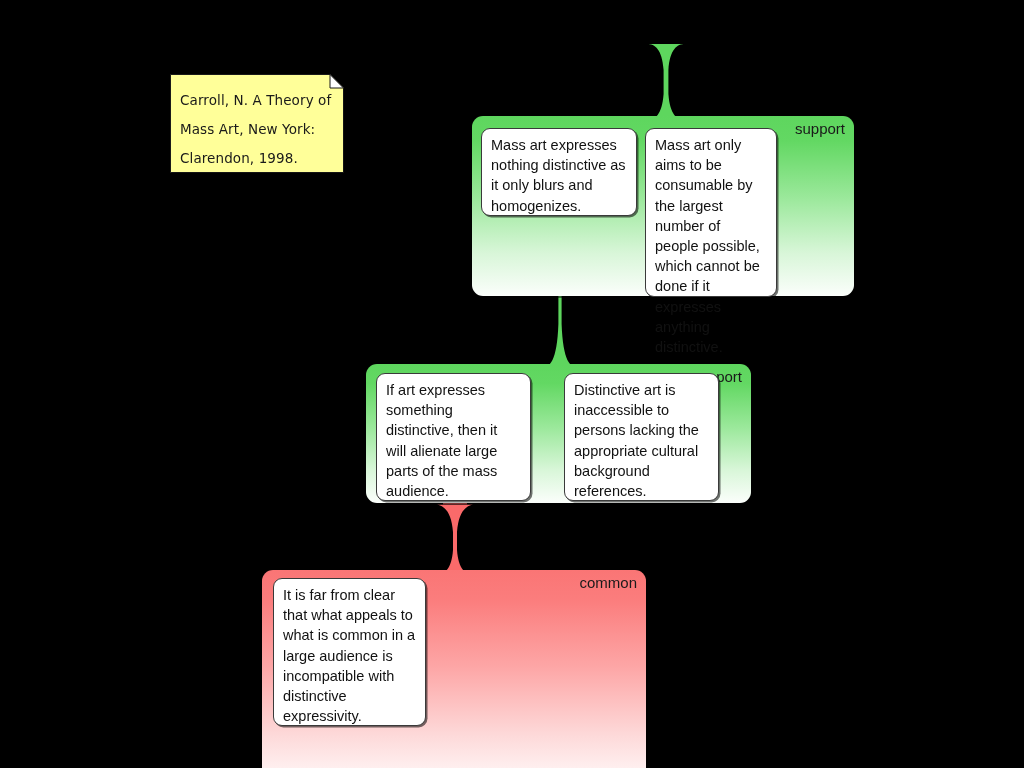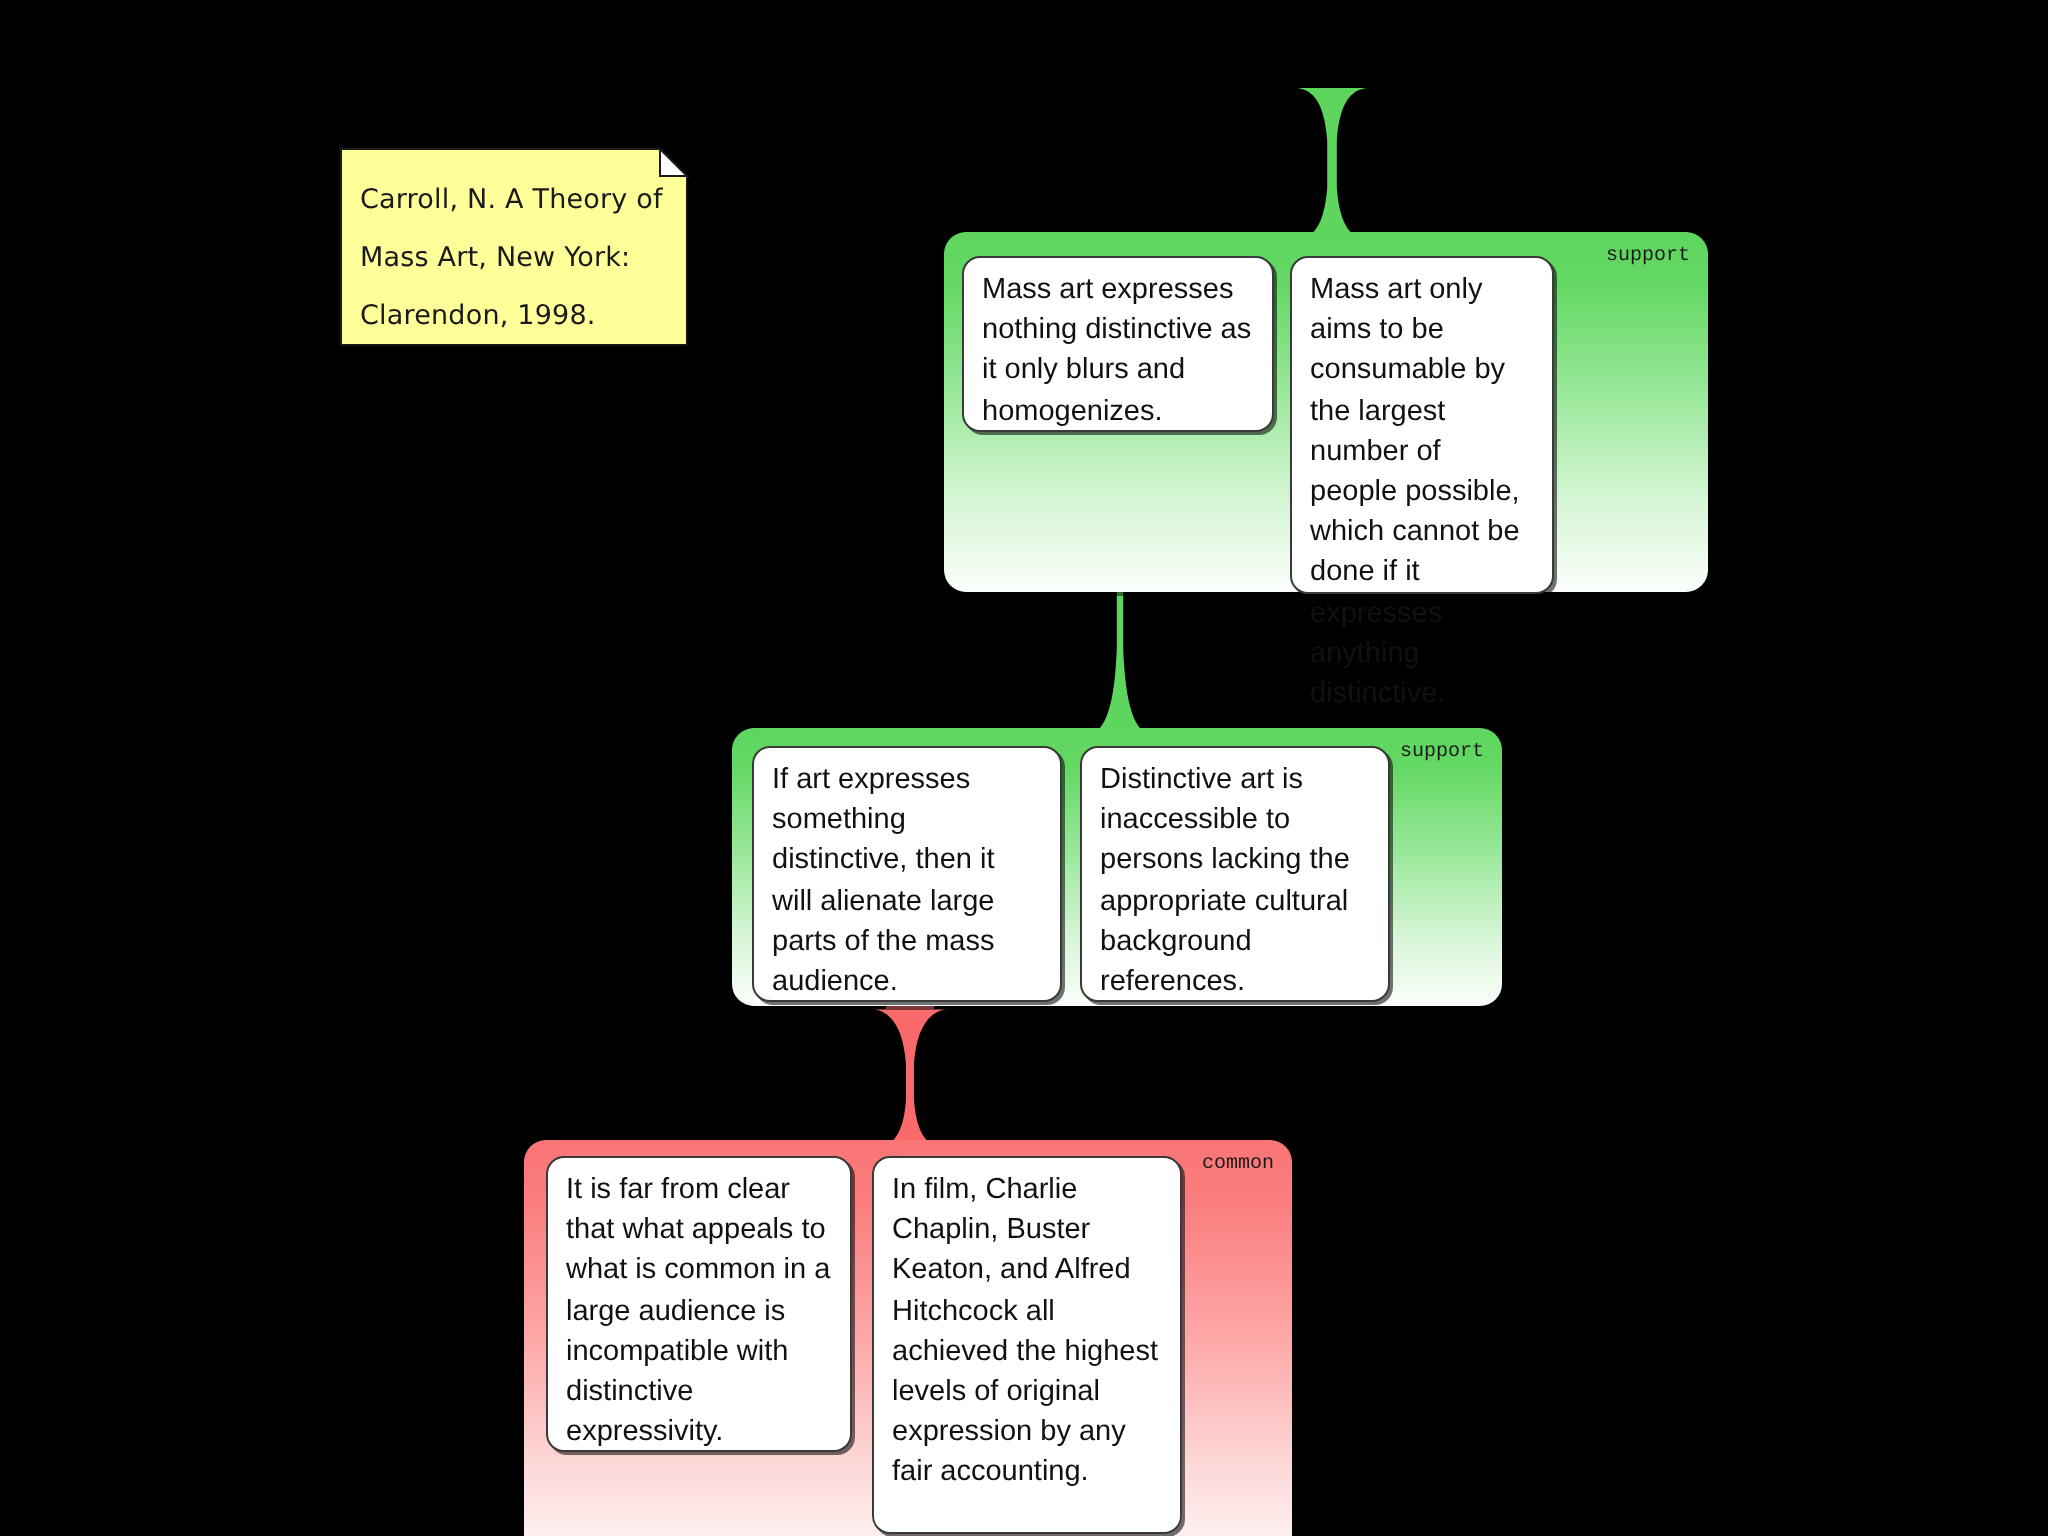--- a/index.html
+++ b/index.html
@@ -50,22 +50,22 @@
   .group-panel.support {
     background: linear-gradient(to bottom, #5ed65e 0%, #63d863 14%, #9ae89a 45%, #d8f6d8 76%, #fbfefb 100%);
   }
   .group-panel.oppose {
     background: linear-gradient(to bottom, #fa7575 0%, #fb7d7d 14%, #fda6a6 45%, #fdd8d8 76%, #fffafa 100%);
   }
   .group-label {
     position: absolute;
     top: 6px;
     right: 9px;
-    font-family: Liberation Mono, monospace;
-    font-size: 10px;
+    font-family: Liberation Sans, sans-serif;
+    font-size: 15px;
     line-height: 13px;
     color: #1a1a1a;
     white-space: nowrap;
     z-index: 30;
   }
 
   
   .connector {
     position: absolute;
     z-index: 10;
@@ -109,32 +109,31 @@
                L39,154 C30,154 23,147 21.6,110 L21.6,45 C23,7 30,0 39,0 Z" fill="#5ed65e"></path>
     </svg>
   </div>
 
   <div class="group-panel support" style="left:366px; top:364px; width:385px; height:139px;">
     <span class="group-label">support</span>
   </div>
 
   <div class="claim-box" style="left:376px; top:373px; width:155px; height:128px;">If art expresses something distinctive, then it will alienate large parts of the mass audience.</div>
 
-  <div class="claim-box" style="left:540px; top:373px; width:155px; height:128px;">Distinctive art is inaccessible to persons lacking the appropriate cultural background references.</div>
+  <div class="claim-box" style="left:564px; top:373px; width:155px; height:128px;">Distinctive art is inaccessible to persons lacking the appropriate cultural background references.</div>
 
   <div class="connector" style="left:433px; top:500px; width:44px; height:74px;">
     <svg width="44" height="74" viewBox="0 0 44 74">
       <rect x="10" y="0" width="24" height="4.5" fill="#fa6a6a"></rect>
       <path d="M4,4.5 C12,6 18.6,13 20,32 L20,50 C18.6,69 12,74 4,74
                L40,74 C32,74 25.4,69 24,50 L24,32 C25.4,13 32,6 40,4.5 Z" fill="#fa6a6a"></path>
     </svg>
   </div>
 
   <div class="group-panel oppose" style="left:262px; top:570px; width:384px; height:215px;">
     <span class="group-label">common</span>
   </div>
 
   <div class="claim-box" style="left:273px; top:578px; width:153px; height:148px;">It is far from clear that what appeals to what is common in a large audience is incompatible with distinctive expressivity.</div>
 
-  <div class="claim-box" style="left:436px; top:578px; width:155px; height:189px;">In film, Charlie Chaplin, Buster Keaton, and Alfred Hitchcock all achieved the highest levels of original expression by any fair accounting.</div>
 
 
 </div>
 
 </body></html>

